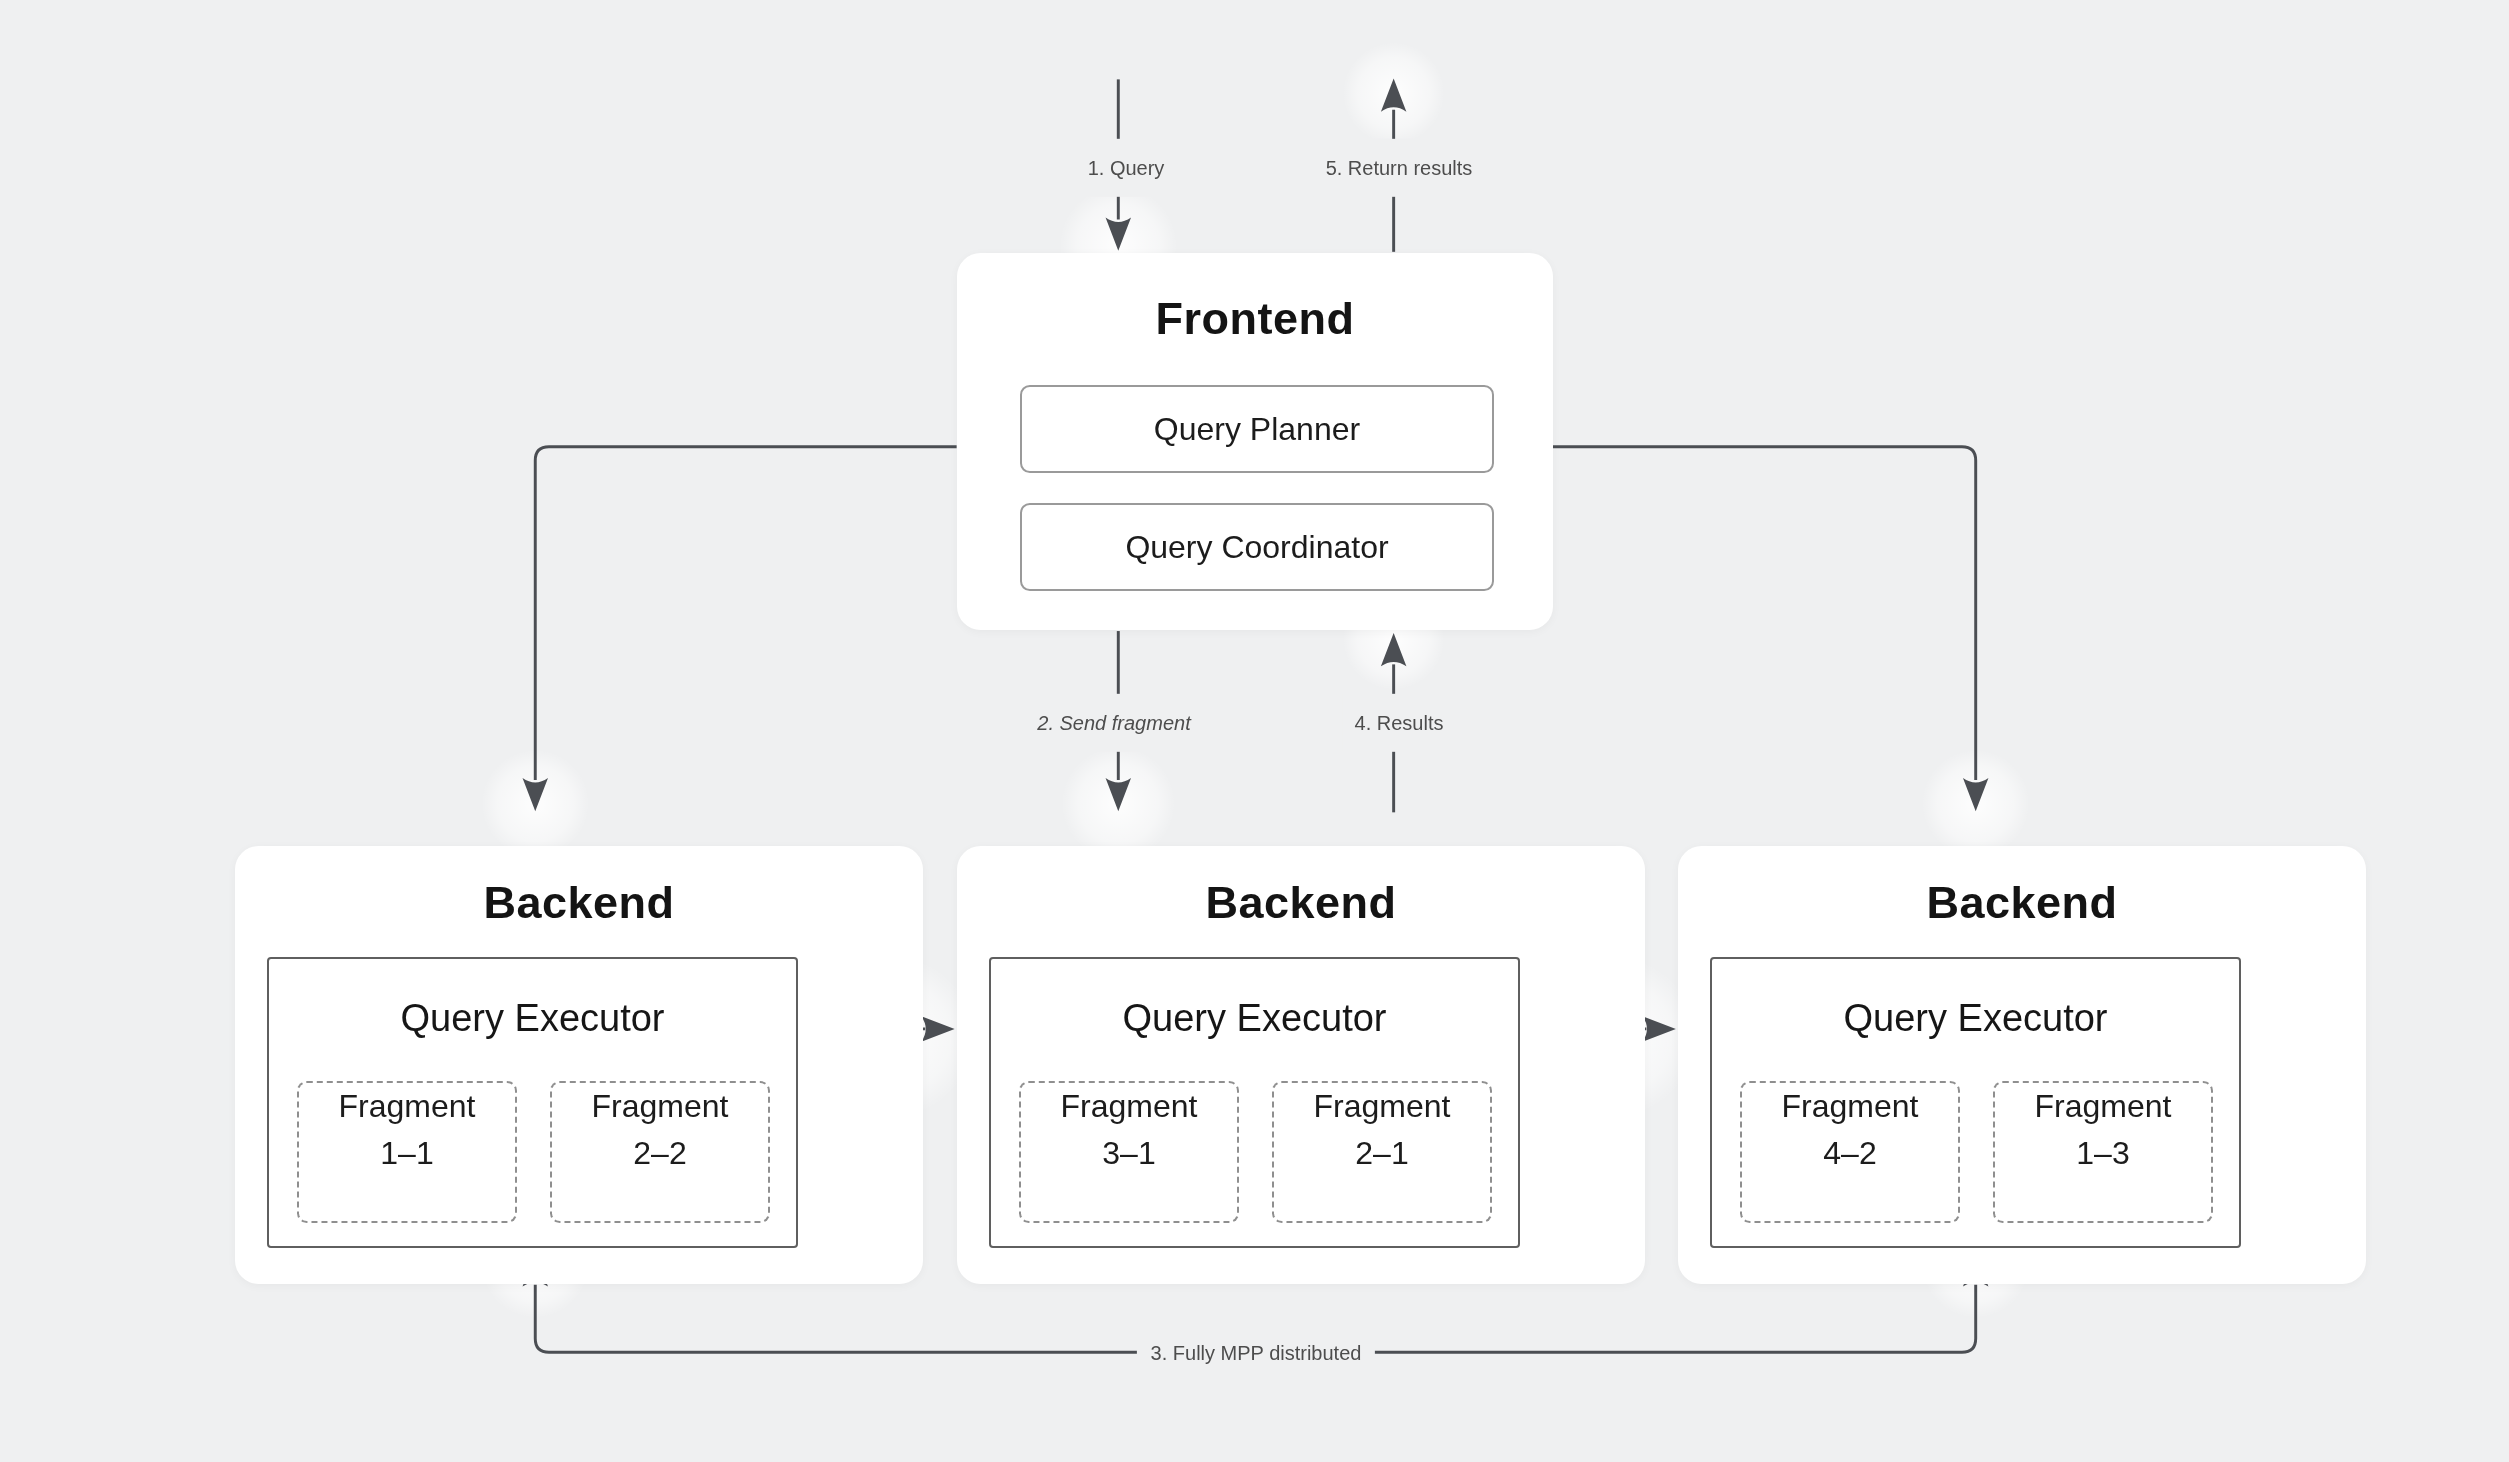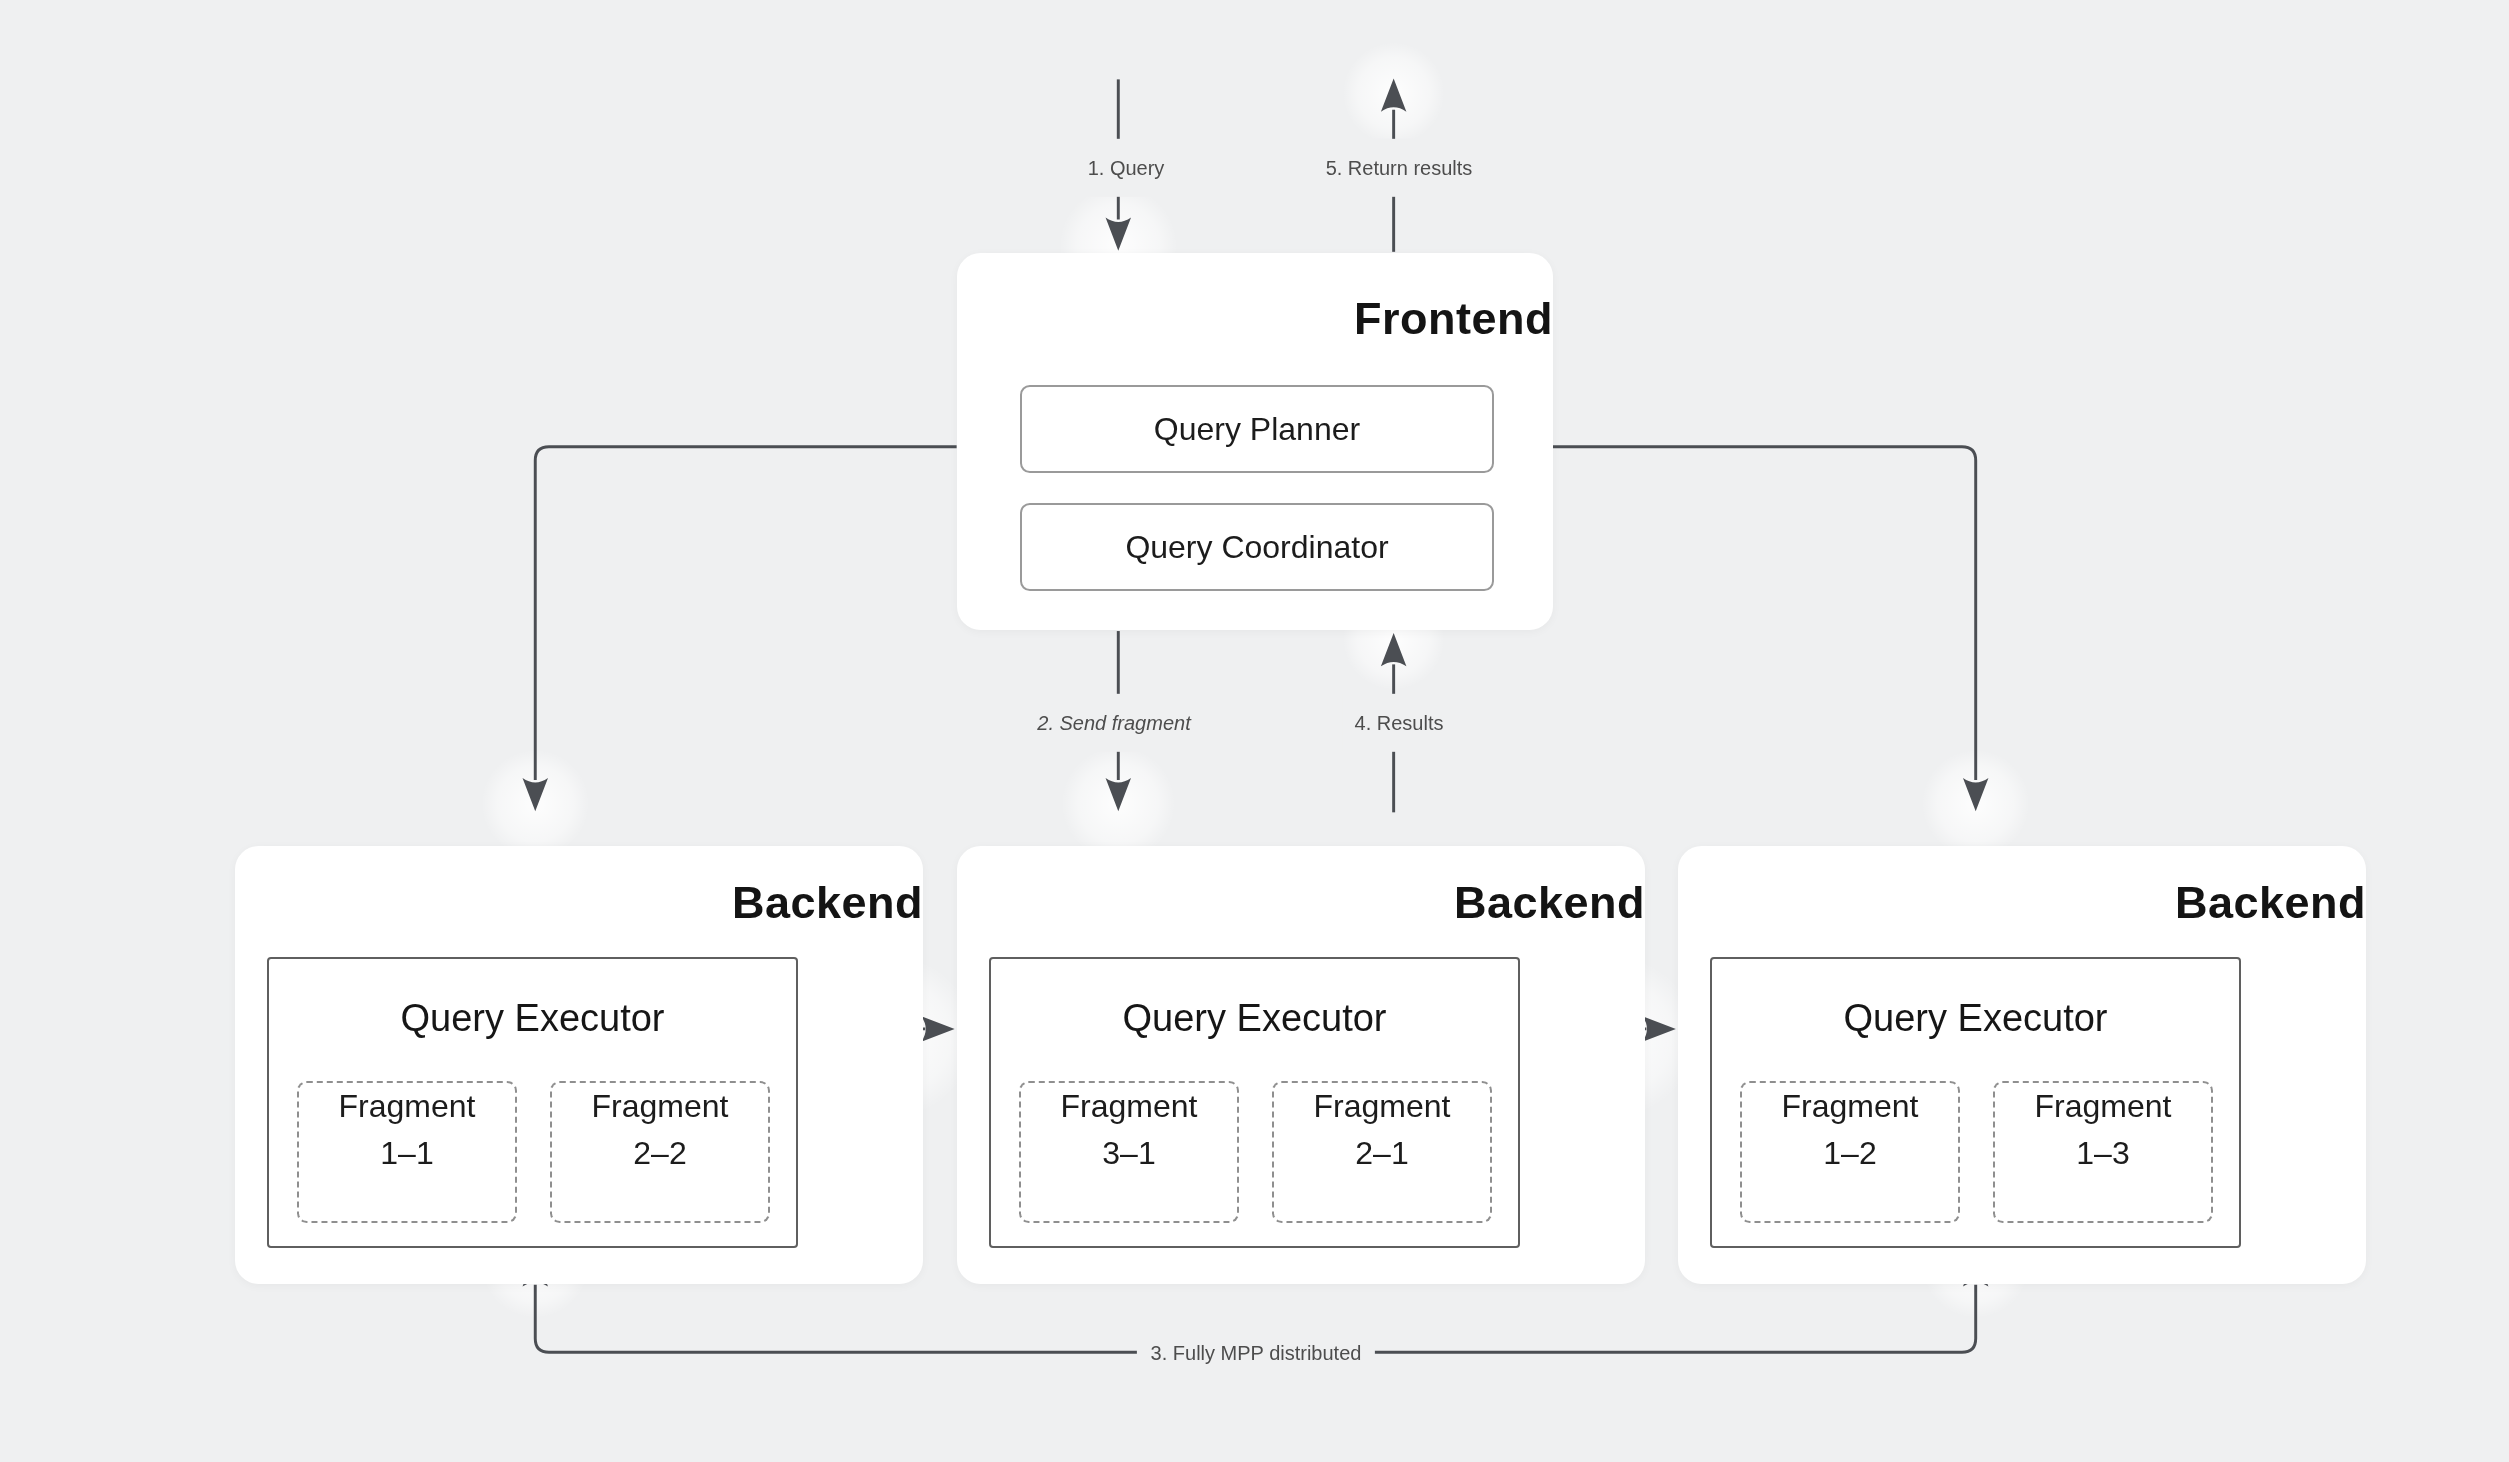--- a/index.html
+++ b/index.html
@@ -17,21 +17,21 @@
     position:absolute;background:#ffffff;border-radius:23.5px;
     box-shadow:0 2px 9.8px rgba(0,0,0,0.04);
   }
   .frontend{left:957px;top:253px;width:596px;height:377px;}
   .backend{top:846px;width:648px;height:438px;padding-left:40px;}
   .be-left{left:235px;}
   .be-mid{left:957px;}
   .be-right{left:1678px;}
 
   .node-title{
-    position:absolute;left:0;right:0;text-align:right;
+    position:absolute;left:0;right:0;text-align:center;
     font-size:45px;font-weight:600;color:#141414;line-height:45px;
     letter-spacing:0.5px;white-space:nowrap;
   }
   .frontend .node-title{top:43px;}
   .backend  .node-title{top:34px;}
 
   
   .pill{
     position:absolute;left:63px;width:470px;height:84px;
     border:2px solid #9a9a9a;border-radius:9.8px;background:#fff;
@@ -192,21 +192,21 @@
       </div>
     </div>
   </div>
 
   <div class="node backend be-right">
     <div class="node-title">Backend</div>
     <div class="executor">
       <div class="executor-title">Query Executor</div>
       <div class="frag f1">
         <span>Fragment</span>
-        <span>1–2</span>
+        <span>4–2</span>
       </div>
       <div class="frag f2">
         <span>Fragment</span>
         <span>1–3</span>
       </div>
     </div>
   </div>
 
   <div class="flow-label lbl-query">1. Query</div>
   <div class="flow-label lbl-return">5. Return results</div>

